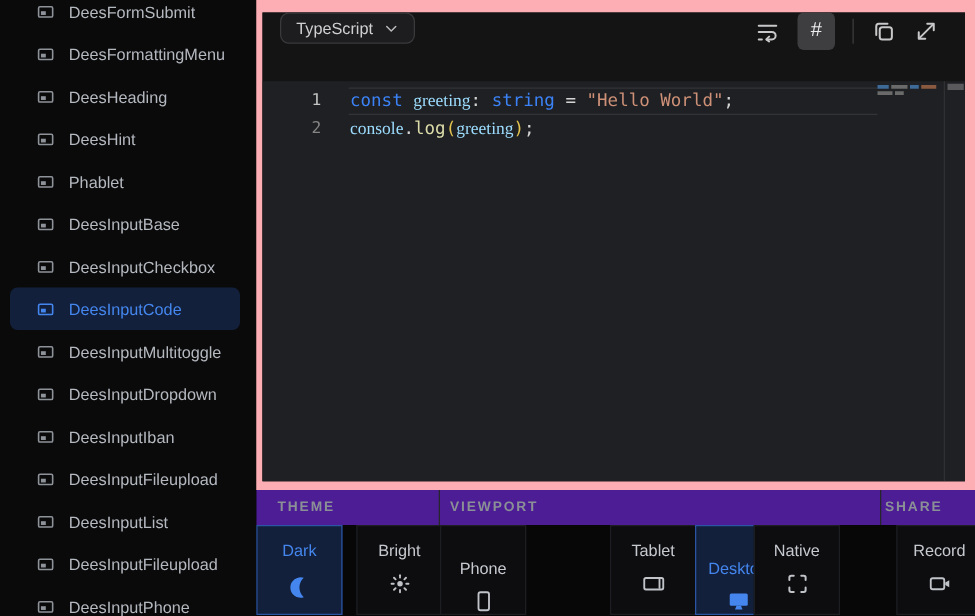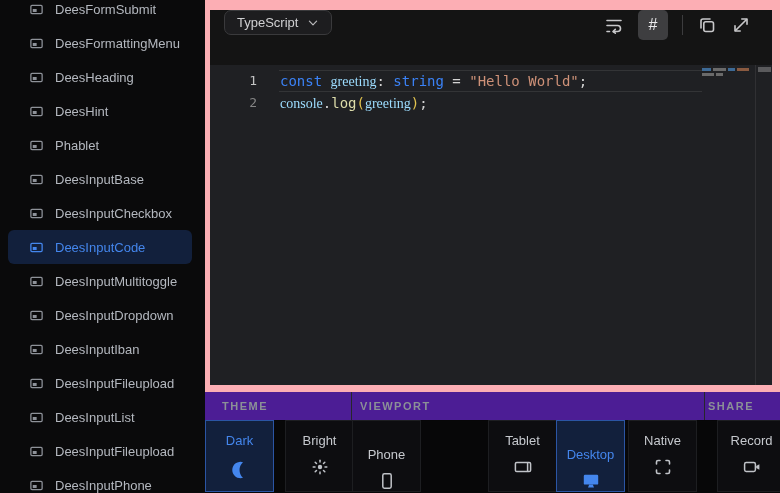--- a/index.html
+++ b/index.html
@@ -343,21 +343,21 @@
         </div>
         <div class="panel-btn selected" style="left: 351px; justify-content: flex-end;">
           <span>Desktop</span>
           <span class="ic">
             <svg viewBox="0 0 20 20">
               <rect x="2.8" y="3.8" width="14.4" height="9.8" rx="1.2" fill="currentColor"></rect>
               <path d="M8.2 13.6 H11.8 L13 16.6 H7 Z" fill="currentColor"></path>
             </svg>
           </span>
         </div>
-        <div class="panel-btn" style="left: 423px;">
+        <div class="panel-btn" style="left: 398px;">
           <span>Native</span>
           <span class="ic">
             <svg viewBox="0 0 20 20" fill="none" stroke="currentColor" stroke-width="1.6" stroke-linecap="round">
               <path d="M3.5 7 V5 Q3.5 3.5 5 3.5 H7"></path>
               <path d="M13 3.5 H15 Q16.5 3.5 16.5 5 V7"></path>
               <path d="M16.5 13 V15 Q16.5 16.5 15 16.5 H13"></path>
               <path d="M7 16.5 H5 Q3.5 16.5 3.5 15 V13"></path>
             </svg>
           </span>
         </div>

